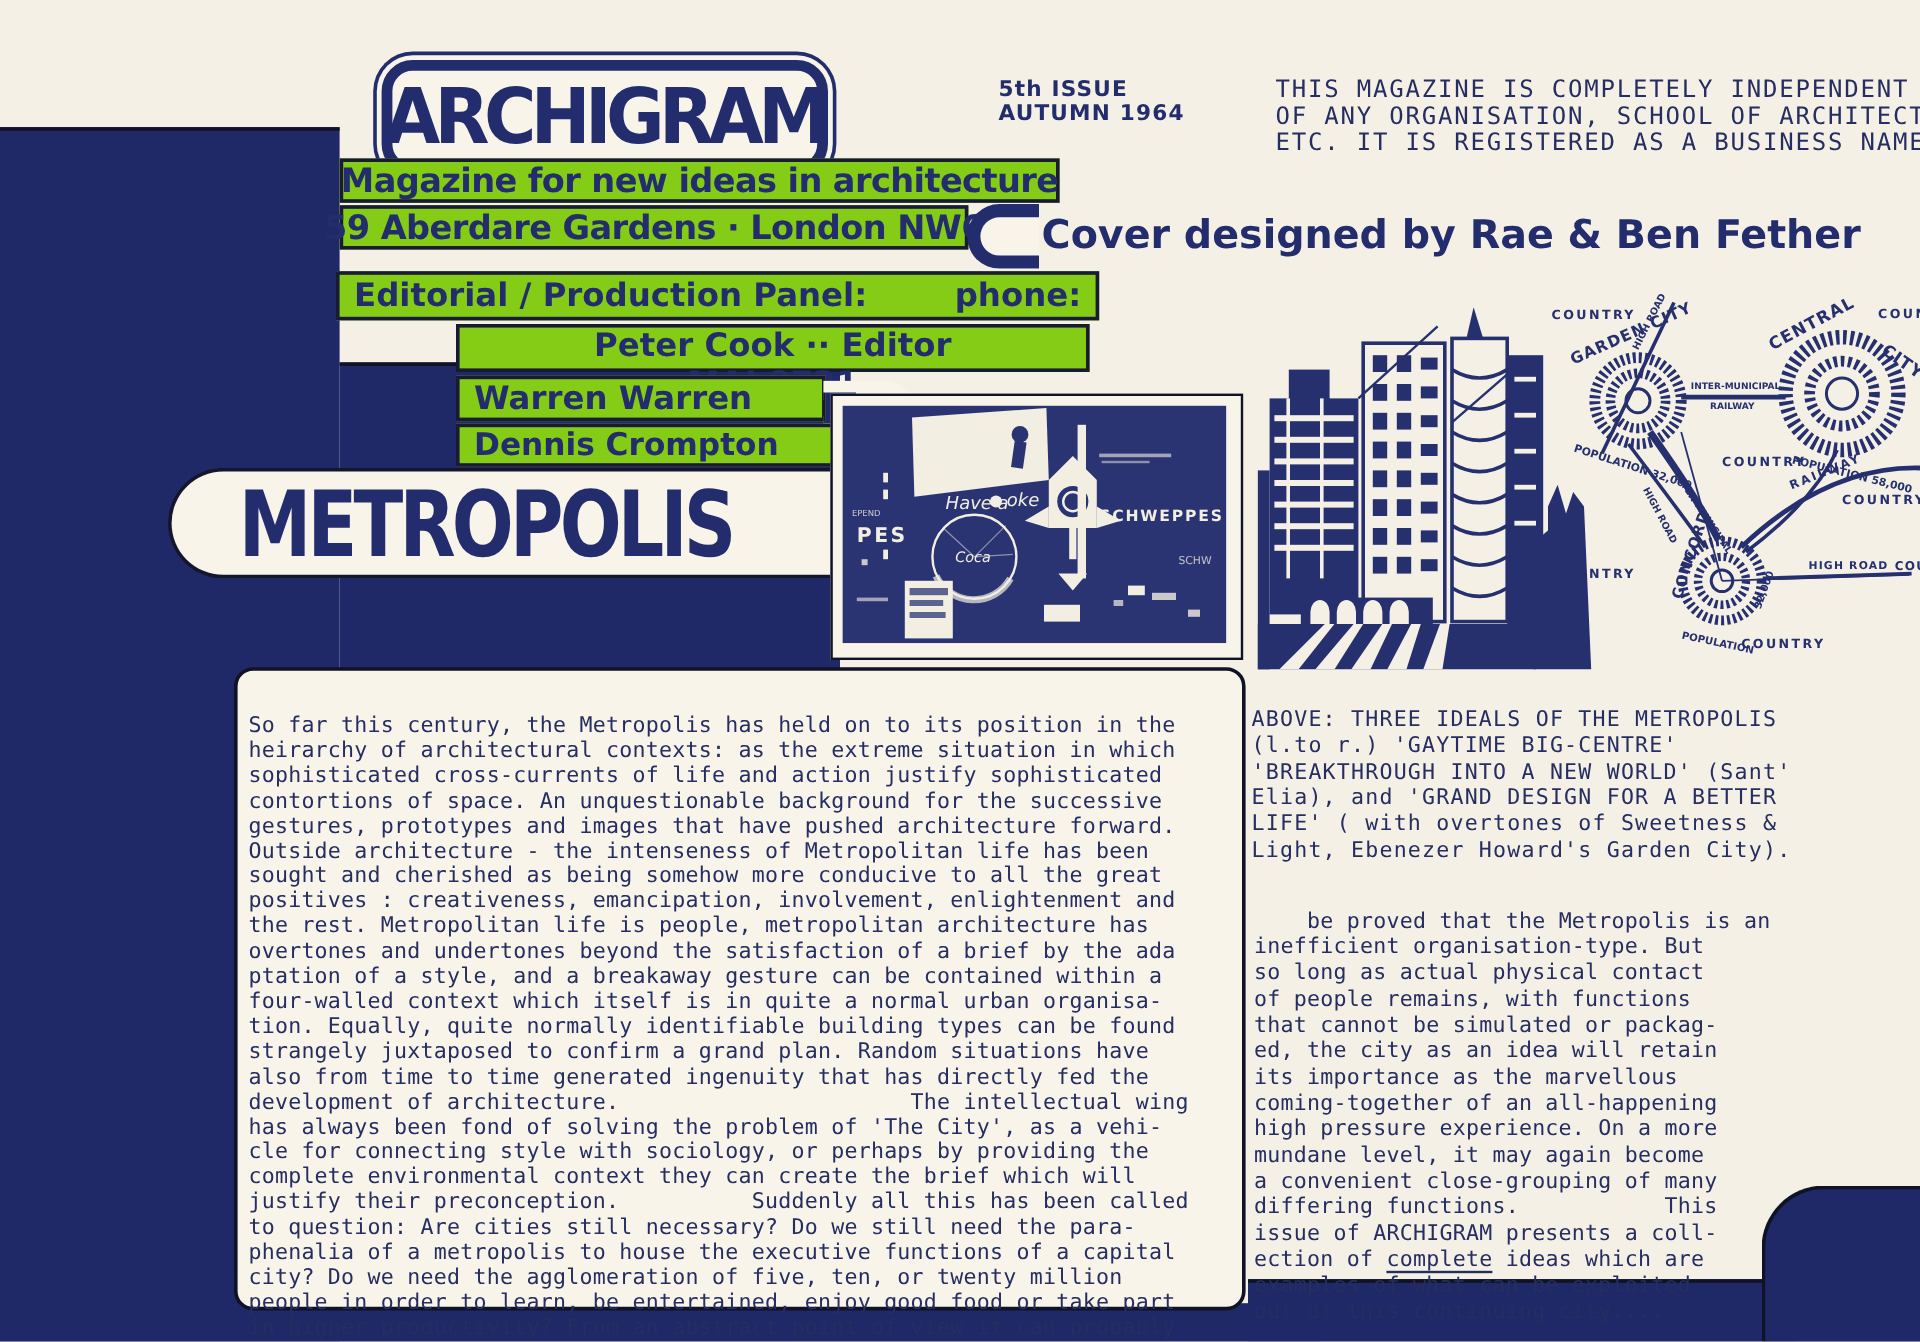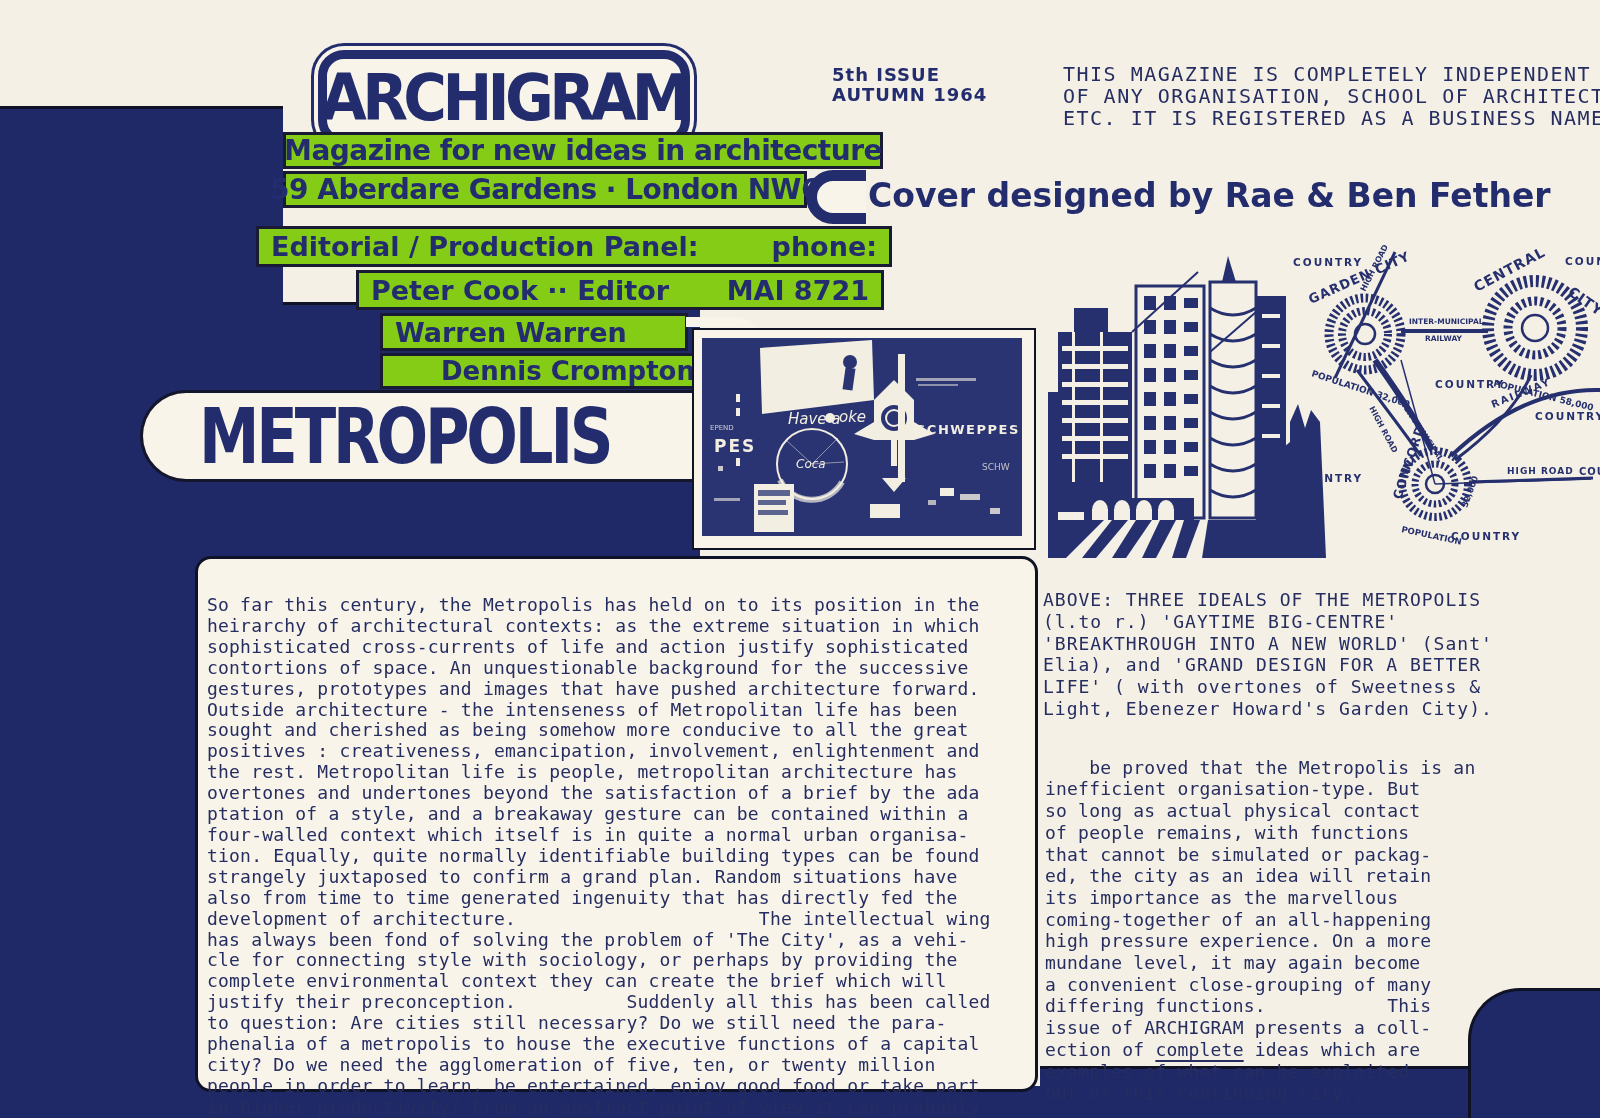--- a/index.html
+++ b/index.html
@@ -42,38 +42,38 @@
   </div>
 
   <div class="abs wbox" style="left:283px;top:171px;width:524px;height:37px;justify-content:center;">
     <span class="hbold" style="font-size:28px;letter-spacing:-0.5px;white-space:nowrap;">59 Aberdare Gardens · London NW6</span>
   </div>
 
   <div class="abs" style="left:806px;top:170px;width:60px;height:54px;border:11px solid #232d6e;border-right:none;
               border-radius:28px 0 0 28px;box-sizing:border-box;background:#f8f4ea;"></div>
   <div class="abs hbold" style="left:868px;top:176px;font-size:33px;white-space:nowrap;">Cover designed by Rae &amp; Ben Fether</div>
 
-  <div class="abs wbox" style="left:256px;top:226px;width:636px;height:41px;justify-content:space-between;padding:14px 12px;">
+  <div class="abs wbox" style="left:280px;top:226px;width:636px;height:41px;justify-content:space-between;padding:14px 12px;">
     <span class="hbold" style="font-size:27px;white-space:nowrap;">Editorial / Production Panel:</span>
     <span class="hbold" style="font-size:27px;white-space:nowrap;">phone:</span>
   </div>
 
-  <div class="abs wbox" style="left:356px;top:270px;width:528px;height:40px;justify-content:space-between;padding:0 12px;">
+  <div class="abs wbox" style="left:380px;top:270px;width:528px;height:40px;justify-content:space-between;padding:0 12px;flex-direction:column;">
     <span class="hbold" style="font-size:27px;white-space:nowrap;">Peter Cook ·· Editor</span>
     <span class="hbold" style="font-size:27px;white-space:nowrap;">MAI 8721</span>
   </div>
 
   <div class="abs wbox" style="left:380px;top:313px;width:308px;height:38px;padding-left:12px;">
     <span class="hbold" style="font-size:27px;white-space:nowrap;">Warren Warren</span>
   </div>
   <div class="abs" style="left:686px;top:317px;width:74px;height:46px;border:10px solid #f8f4ea;border-left:none;
               border-radius:0 24px 24px 0;box-sizing:border-box;"></div>
 
   <div class="abs wbox" style="left:380px;top:353px;width:348px;height:36px;padding-left:12px;">
-    <span class="hbold" style="font-size:26px;white-space:nowrap;margin-left:46px;">Dennis Crompton</span>
+    <span class="hbold" style="font-size:26px;white-space:nowrap;">Dennis Crompton</span>
   </div>
 
   <div class="abs" style="left:140px;top:390px;width:552px;height:92px;background:#f8f4ea;border:3px solid #14162c;border-right:none;
               border-radius:46px 0 0 46px;box-sizing:border-box;display:flex;align-items:center;padding-left:56px;">
     <span class="hbold" style="font-size:76px;letter-spacing:-4px;transform:scaleX(.8);transform-origin:left center;display:inline-block;white-space:nowrap;">METROPOLIS</span>
   </div>
 
   <div class="abs" style="left:692px;top:328px;width:344px;height:222px;background:#f8f4ea;border:2px solid #101225;padding:8px;box-sizing:border-box;">
     <svg width="320" height="198" viewBox="0 0 320 198">
       <rect width="320" height="198" fill="#2b3473"></rect>

